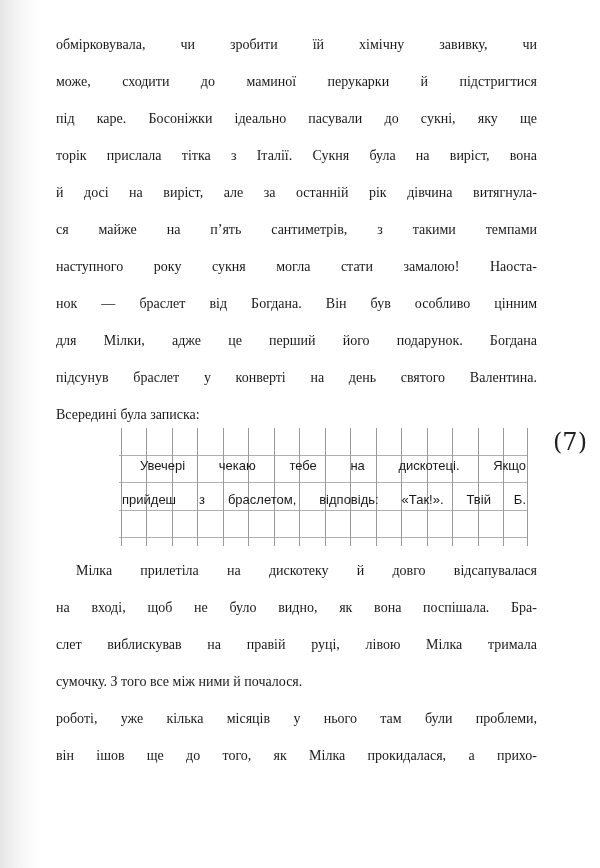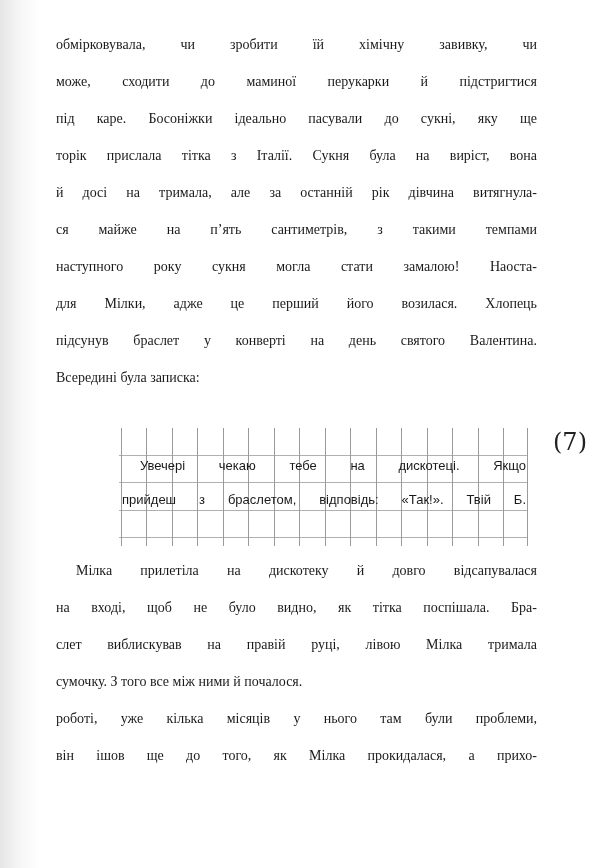--- a/index.html
+++ b/index.html
@@ -54,38 +54,39 @@
 </head>
 <body>
 
 <div class="page-shade"></div>
 
 <div class="text-block block-a">
   <span class="line">обмірковувала, чи зробити їй хімічну завивку, чи</span>
   <span class="line">може, сходити до маминої перукарки й підстригтися</span>
   <span class="line">під каре. Босоніжки ідеально пасували до сукні, яку ще</span>
   <span class="line">торік прислала тітка з Італії. Сукня була на виріст, вона</span>
-  <span class="line">й досі на тримала, але за останній рік дівчина витягнула-</span>
+  <span class="line">й досі на виріст, але за останній рік дівчина витягнула-</span>
   <span class="line">ся майже на п’ять сантиметрів, з такими темпами</span>
   <span class="line">наступного року сукня могла стати замалою! Наоста-</span>
-  <span class="line">для Мілки, адже це перший його возилася. Хлопець</span>
+  <span class="line">нок — браслет від Богдана. Він був особливо цінним</span>
+  <span class="line">для Мілки, адже це перший його подарунок. Богдана</span>
   <span class="line">підсунув браслет у конверті на день святого Валентина.</span>
   <span class="line last">Всередині була записка:</span>
 </div>
 
 <div class="note-grid"></div>
 <div class="note-text">
   <span class="nline first">Увечері чекаю тебе на дискотеці. Якщо</span>
   <span class="nline">прийдеш з браслетом, відповідь: «Так!». Твій Б.</span>
 </div>
 <div class="page-marker">(7)</div>
 
 <div class="text-block block-b">
   <span class="line indent">Мілка прилетіла на дискотеку й довго відсапувалася</span>
-  <span class="line">на вході, щоб не було видно, як тітка поспішала. Бра-</span>
+  <span class="line">на вході, щоб не було видно, як вона поспішала. Бра-</span>
   <span class="line">слет виблискував на правій руці, лівою Мілка тримала</span>
   <span class="line last">сумочку. З того все між ними й почалося.</span>
 </div>
 
 <div class="text-block block-c">
   <span class="line">роботі, уже кілька місяців у нього там були проблеми,</span>
   <span class="line">він ішов ще до того, як Мілка прокидалася, а прихо-</span>
 </div>
 
 </body></html>

